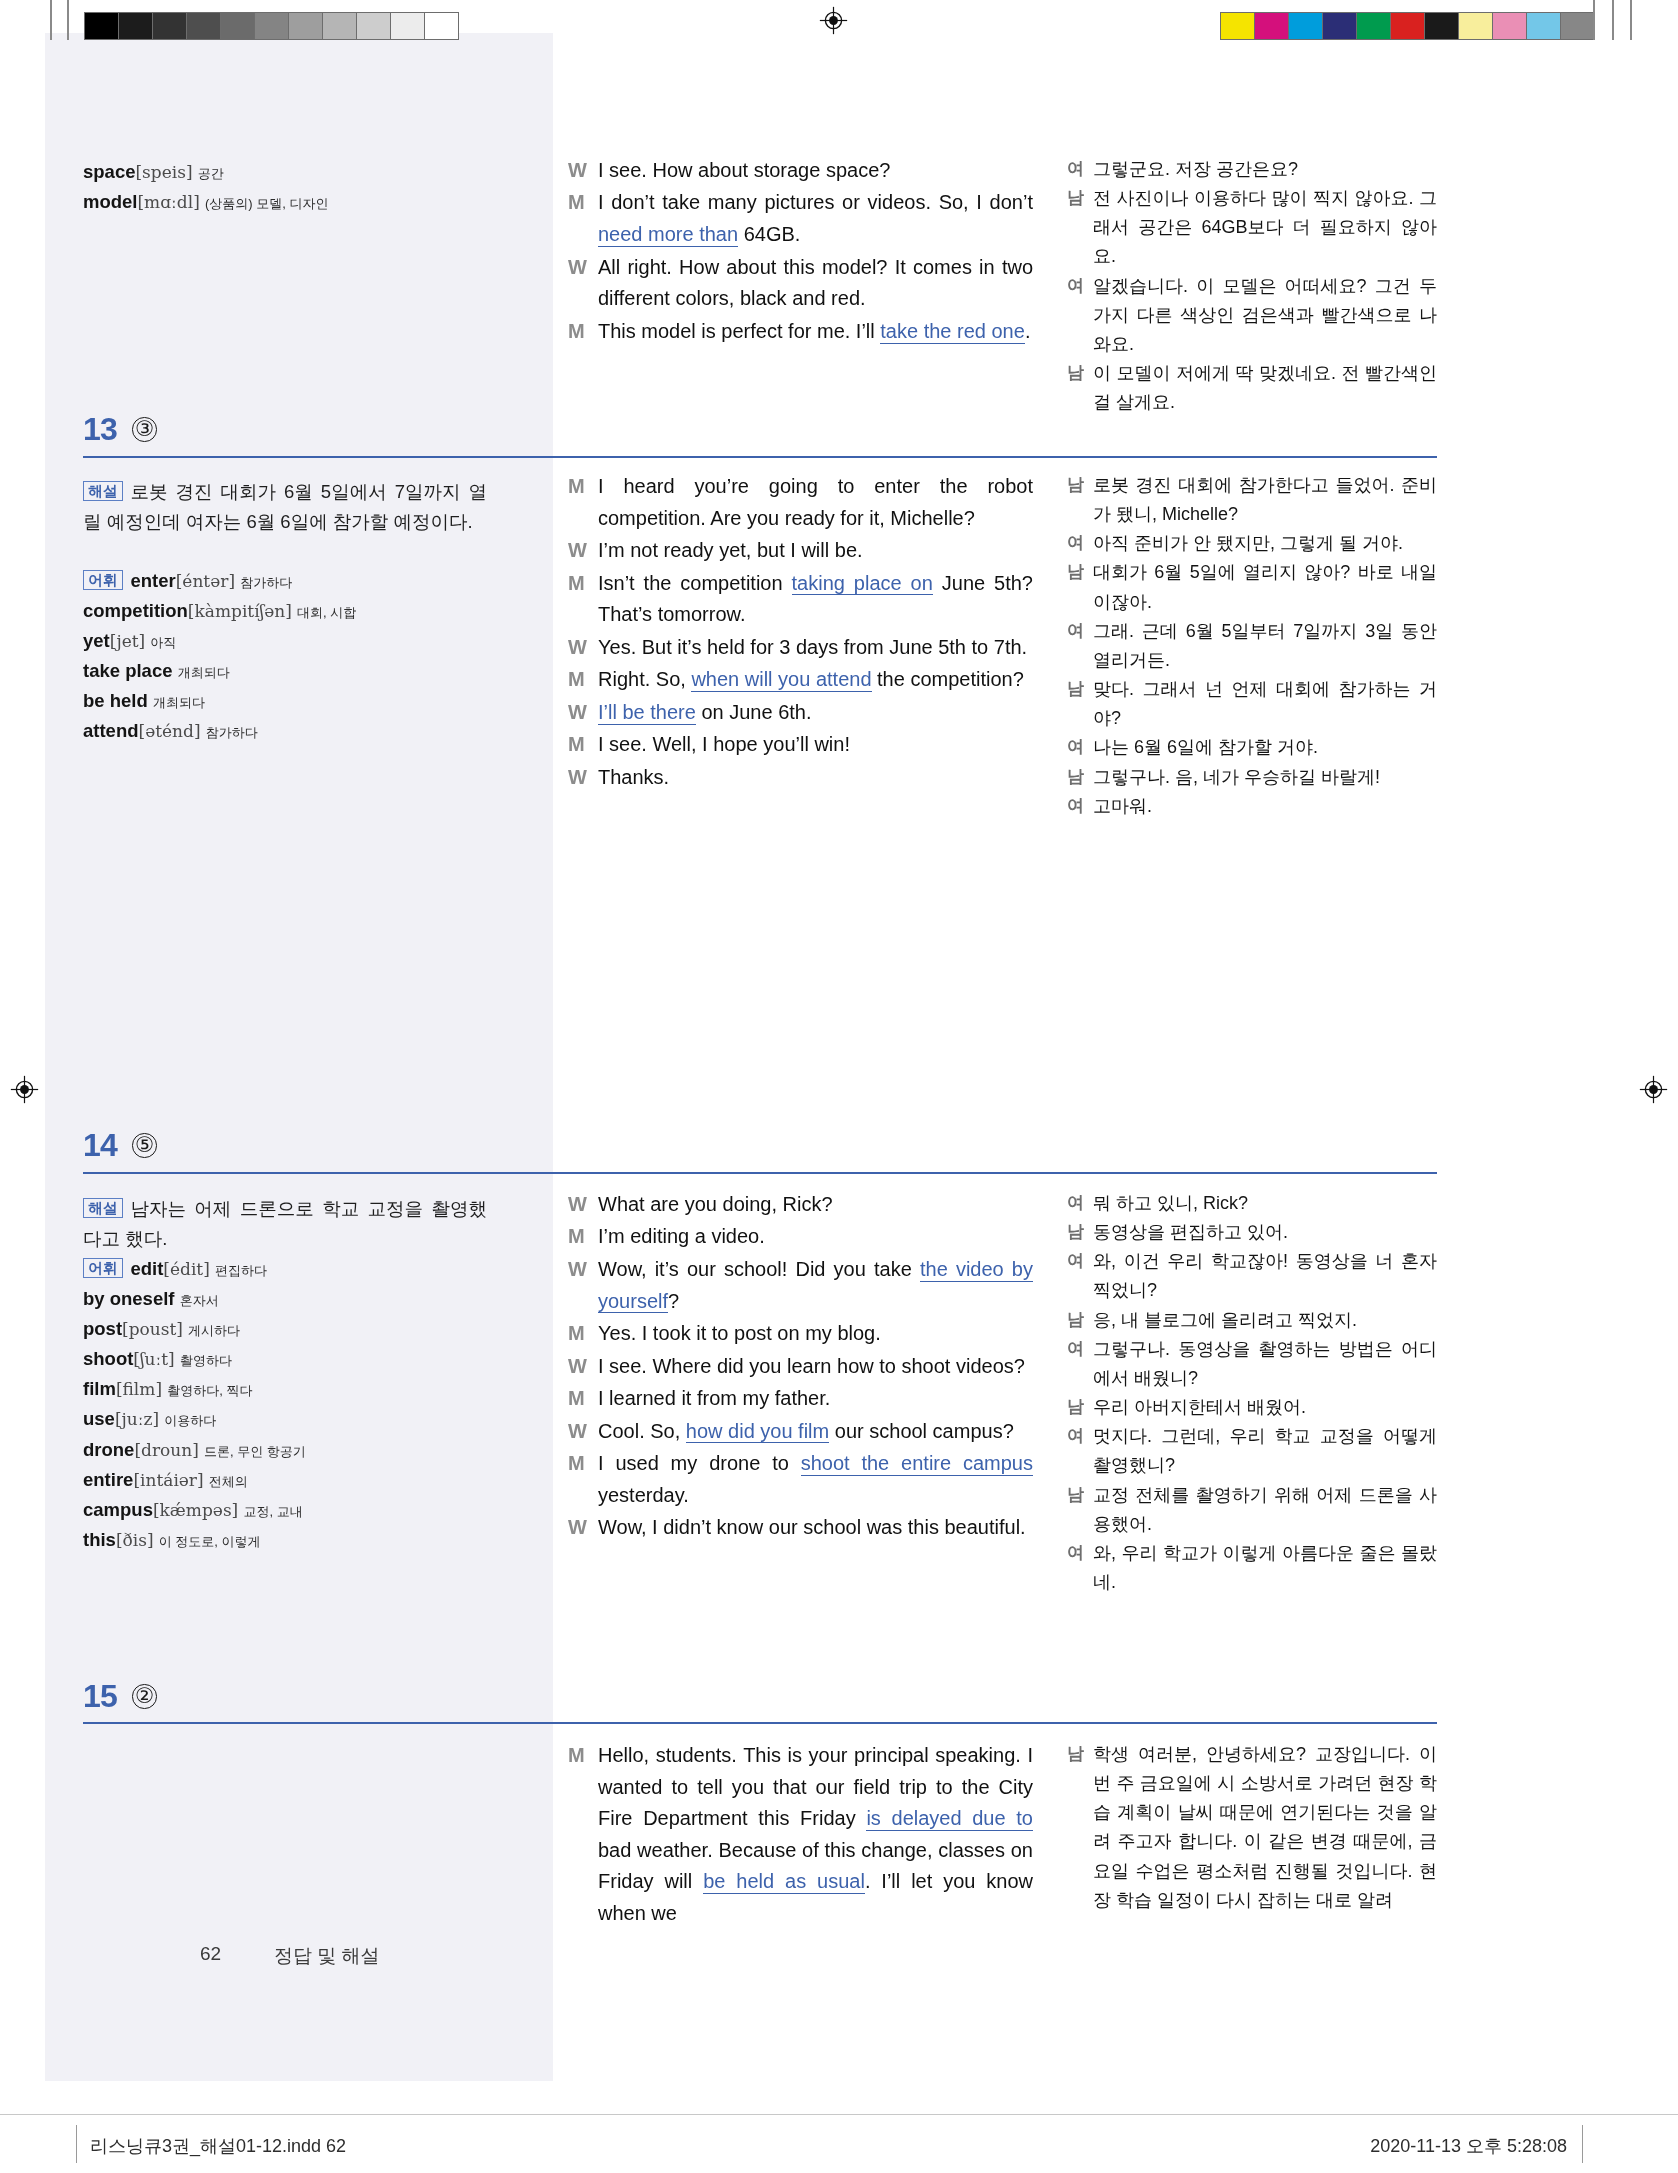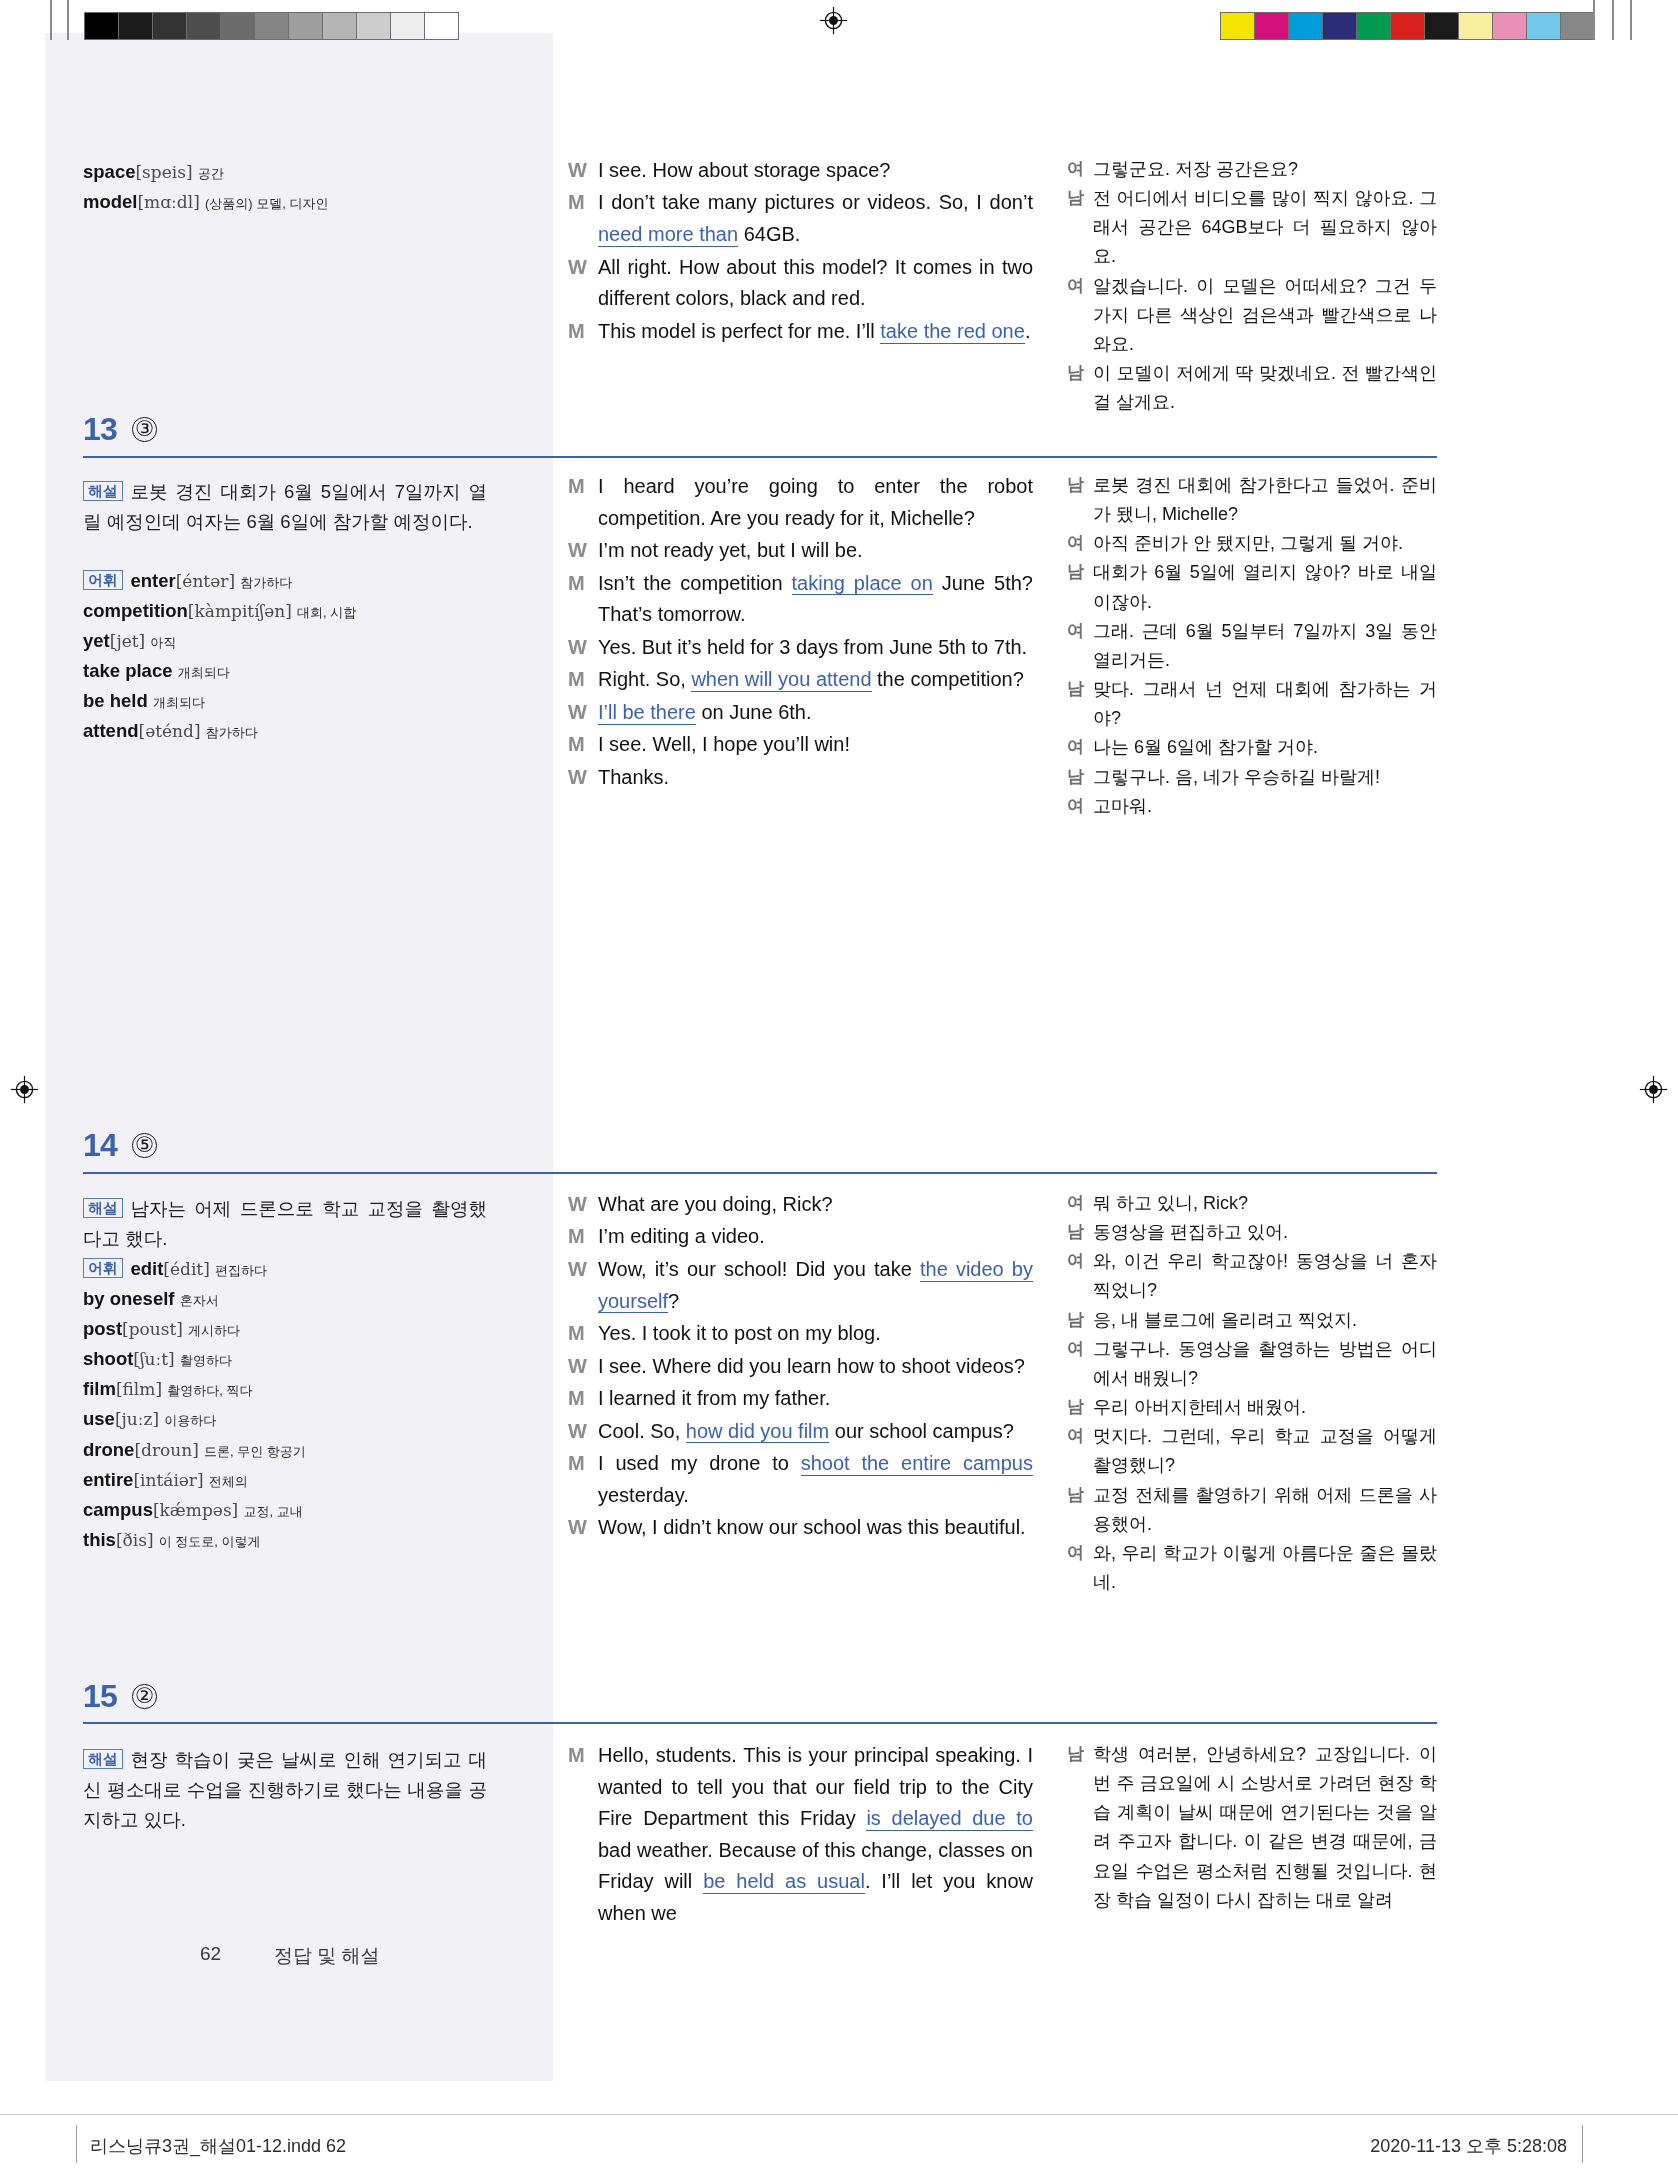--- a/index.html
+++ b/index.html
@@ -176,21 +176,21 @@
       </div>
     </div>
     <div class="col-c" style="top:155px;">
       <div class="kor">
         <div class="kline">
           <div class="kspk">여</div>
           <div class="ktx">그렇군요. 저장 공간은요?</div>
         </div>
         <div class="kline">
           <div class="kspk">남</div>
-          <div class="ktx">전 어디에서 비디오를 많이 찍지 않아요. 그래서 공간은 64GB보다 더 필요하지 않아요.</div>
+          <div class="ktx">전 사진이나 이용하다 많이 찍지 않아요. 그래서 공간은 64GB보다 더 필요하지 않아요.</div>
         </div>
         <div class="kline">
           <div class="kspk">여</div>
           <div class="ktx">알겠습니다. 이 모델은 어떠세요? 그건 두 가지 다른 색상인 검은색과 빨간색으로 나와요.</div>
         </div>
         <div class="kline">
           <div class="kspk">남</div>
           <div class="ktx">이 모델이 저에게 딱 맞겠네요. 전 빨간색인 걸 살게요.</div>
         </div>
       </div>
@@ -373,21 +373,20 @@
         </div>
         <div class="kline">
           <div class="kspk">여</div>
           <div class="ktx">와, 우리 학교가 이렇게 아름다운 줄은 몰랐네.</div>
         </div>
       </div>
     </div>
     <div class="qhead" style="top:1678px;"><span class="qnum">15</span><span class="qans">②</span></div>
     <div class="rule" style="top:1722px;"></div>
     <div class="col-a" style="top:1745px;">
-      <div class="expl"><span class="badge">해설</span><span>현장 학습이 궂은 날씨로 인해 연기되고 대신 평소대로 수업을 진행하기로 했다는 내용을 공지하고 있다.</span></div>
     </div>
     <div class="col-b" style="top:1740px;">
       <div class="script">
         <div class="line">
           <div class="spk">M</div>
           <div class="utt">Hello, students. This is your principal speaking. I wanted to tell you that our field trip to the City Fire Department this Friday <u class="k">is delayed due to</u> bad weather. Because of this change, classes on Friday will <u class="k">be held as usual</u>. I’ll let you know when we</div>
         </div>
       </div>
     </div>
     <div class="col-c" style="top:1740px;">

